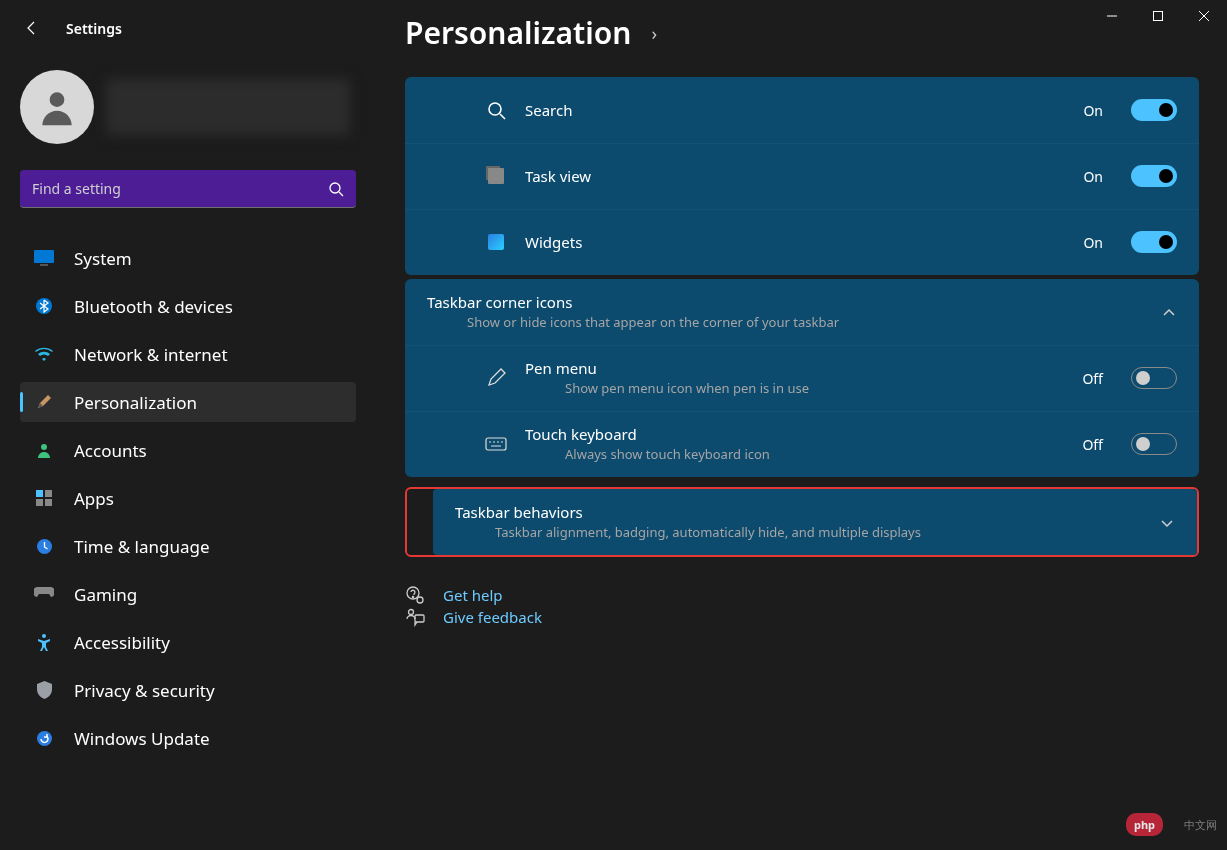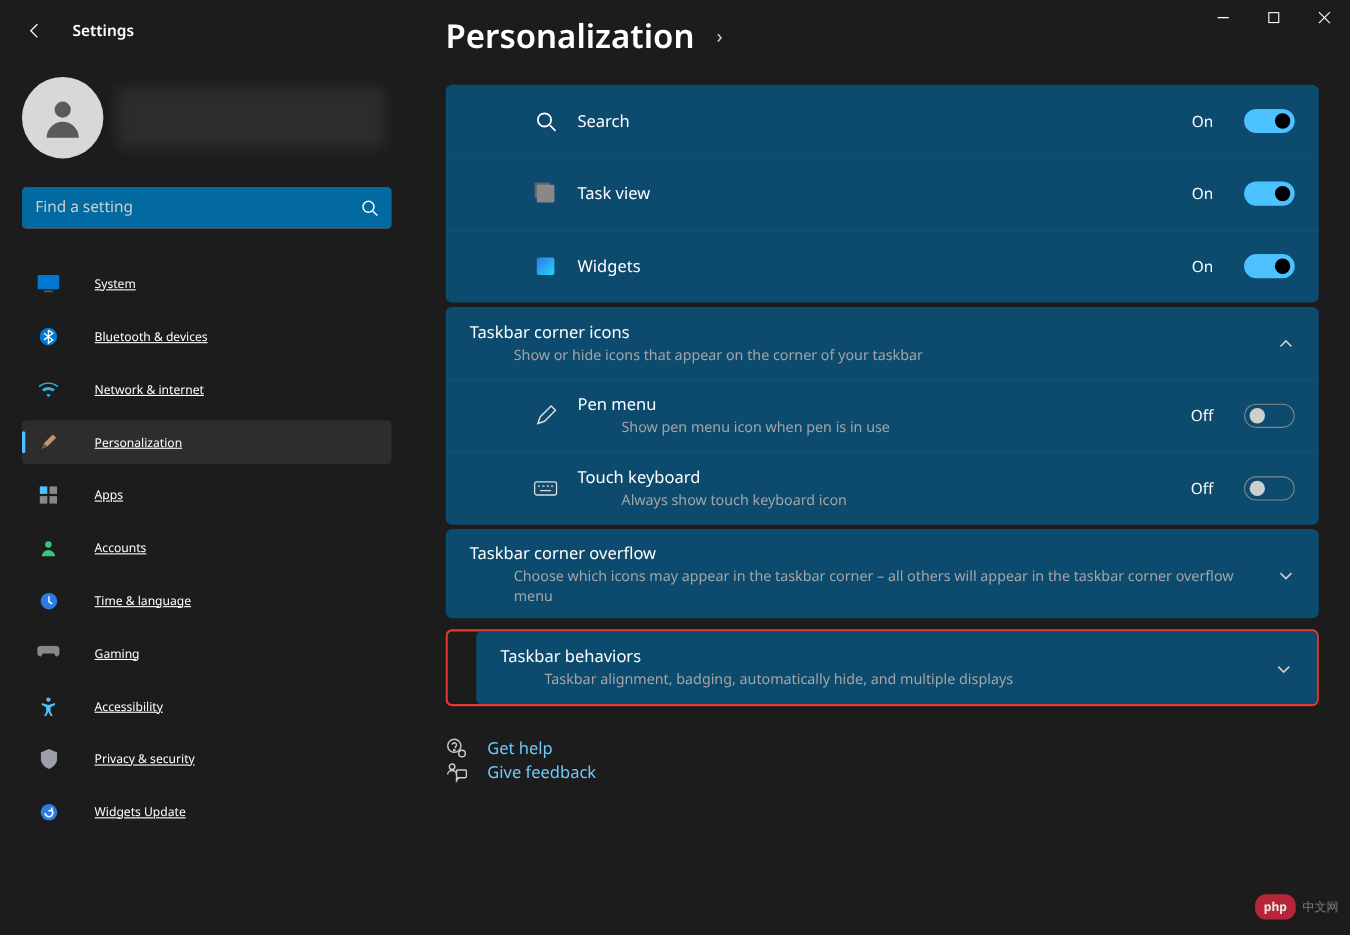--- a/index.html
+++ b/index.html
@@ -16,26 +16,26 @@
   .app-title { font-size: 14px; font-weight: 600; }
 
   
   .sidebar { position: absolute; left: 0; top: 60px; width: 370px; padding: 10px 14px 0 20px; }
   .profile { display: flex; align-items: center; gap: 12px; margin-bottom: 26px; }
   .avatar { width: 74px; height: 74px; border-radius: 50%; background: #d8d8d8; display:flex; align-items:center; justify-content:center;}
   .avatar svg { width: 44px; height:44px; fill:#5a5a5a;}
   .profile-blur { flex:1; height: 56px; background:#2c2c2c; filter: blur(6px); border-radius:4px; margin-right:6px;}
 
   .search { position: relative; margin-bottom: 26px; }
-  .search input { width: 100%; height: 38px; background: #0369a1; border: none; border-bottom: 1px solid #707070; border-radius: 4px; color: #fff; padding: 0 40px 0 12px; font-size: 14px; outline: none; }
+  .search input { width: 100%; height: 38px; background: #4c1d95; border: none; border-bottom: 1px solid #707070; border-radius: 4px; color: #fff; padding: 0 40px 0 12px; font-size: 14px; outline: none; }
   .search input::placeholder { color: #cfcfcf; }
   .search-icon { position: absolute; right: 12px; top: 50%; transform: translateY(-50%); width:16px; height:16px;}
 
   .nav { display:flex; flex-direction:column; gap:0;}
-  .nav-item { display:flex; align-items:center; gap:32px; height:40px; padding:0 14px; margin:4px 0; border-radius:4px; font-size:11px; position:relative;text-decoration:underline;}
+  .nav-item { display:flex; align-items:center; gap:20px; height:40px; padding:0 14px; margin:4px 0; border-radius:4px; font-size:17px; position:relative;}
   .nav-item.active { background:#2d2d2d; }
   .nav-item.active::before { content:""; position:absolute; left:0; top:10px; bottom:10px; width:3px; background:#4cc2ff; border-radius:2px;}
   .nav-icon { width:20px; height:20px; display:flex; align-items:center; justify-content:center; font-size:16px;}
 
   
   .main { position: absolute; left: 405px; top: 12px; right: 28px; bottom: 0; overflow-y:auto; }
   .breadcrumb { display:flex; align-items:center; gap:20px; font-size:30px; font-weight:600; margin-bottom:24px; letter-spacing:0;}
   .breadcrumb-sep { font-size:18px; color:#ccc; font-weight:400;}
 
   .card-group { background:#0c4a6e; border-radius:6px; margin-bottom:4px; overflow:hidden;}
@@ -65,21 +65,21 @@
   .highlight .card-group { margin:0; border-radius:4px;}
 
   .links { margin-top:28px; display:flex; flex-direction:column; gap:2px; padding-bottom:20px;}
   .link-row { display:flex; align-items:center; gap:18px; font-size:15px;}
   .link-row .lbl { color:#6ecaff;}
   .link-icon { width:20px; height:20px; display:flex; align-items:center; justify-content:center; color:#ccc;}
   .ic-widgets { width:16px; height:16px; background:linear-gradient(135deg,#2a7de1,#2ad1ff); border-radius:2px;}
   .ic-taskview { width:16px; height:16px; background:#888; border-radius:1px; box-shadow: -3px -3px 0 -1px #666;}
 
   
-  .watermark { position:absolute; right:10px; bottom:14px; display:flex; align-items:center; gap:6px; opacity:0.9;}
+  .watermark { position:absolute; right:10px; bottom:14px; display:flex; align-items:center; gap:21px; opacity:0.9;}
   .wm-badge { background:#c7283c; color:#fff; font-size:11px; font-weight:700; padding:4px 8px; border-radius:10px;}
   .wm-text { font-size:11px; color:#888;}
 </style>
 </head>
 <body>
 
 <div class="titlebar">
   <div class="tb-btn">
       <svg viewBox="0 0 12 12">
         <line x1="1" y1="6" x2="11" y2="6"></line>
@@ -157,40 +157,40 @@
       <span class="nav-icon">
           <svg width="18" height="18" viewBox="0 0 18 18">
             <path d="M3 15l2-5 8-8 3 3-8 8-5 2z" fill="#c89664"></path>
             <path d="M3 15l2-5 3 3-5 2z" fill="#5a5a5a"></path>
           </svg>
         </span>
       <span>Personalization</span>
     </div>
     <div class="nav-item">
       <span class="nav-icon">
+          <svg width="16" height="16" viewBox="0 0 16 16" fill="#3cc47c">
+            <circle cx="8" cy="5" r="3"></circle>
+            <path d="M2 16c0-3.3 2.7-6 6-6s6 2.7 6 6z"></path>
+          </svg>
+        </span>
+      <span>Accounts</span>
+    </div>
+    <div class="nav-item">
+      <span class="nav-icon">
           <svg width="16" height="16" viewBox="0 0 16 16">
             <rect x="0" y="0" width="7" height="7" fill="#4cc2ff"></rect>
             <rect x="9" y="0" width="7" height="7" fill="#888"></rect>
             <rect x="0" y="9" width="7" height="7" fill="#888"></rect>
             <rect x="9" y="9" width="7" height="7" fill="#888"></rect>
           </svg>
         </span>
       <span>Apps</span>
     </div>
     <div class="nav-item">
       <span class="nav-icon">
-          <svg width="16" height="16" viewBox="0 0 16 16" fill="#3cc47c">
-            <circle cx="8" cy="5" r="3"></circle>
-            <path d="M2 16c0-3.3 2.7-6 6-6s6 2.7 6 6z"></path>
-          </svg>
-        </span>
-      <span>Accounts</span>
-    </div>
-    <div class="nav-item">
-      <span class="nav-icon">
           <svg width="17" height="17" viewBox="0 0 17 17">
             <circle cx="8.5" cy="8.5" r="7.5" fill="#2a7de1"></circle>
             <path d="M8.5 4v5l3 2" stroke="#fff" fill="none" stroke-width="1.3"></path>
           </svg>
         </span>
       <span>Time &amp; language</span>
     </div>
     <div class="nav-item">
       <span class="nav-icon">
           <svg width="20" height="14" viewBox="0 0 20 14" fill="#888">
@@ -217,21 +217,21 @@
       <span>Privacy &amp; security</span>
     </div>
     <div class="nav-item">
       <span class="nav-icon">
           <svg width="17" height="17" viewBox="0 0 17 17">
             <circle cx="8.5" cy="8.5" r="7.5" fill="#2a7de1"></circle>
             <path d="M5 9a3.5 3.5 0 106-2.5" stroke="#fff" fill="none" stroke-width="1.5"></path>
             <path d="M11 4v3h-3" stroke="#fff" fill="none" stroke-width="1.5"></path>
           </svg>
         </span>
-      <span>Widgets Update</span>
+      <span>Windows Update</span>
     </div>
   </div>
 </div>
 
 <div class="main">
   <div class="breadcrumb">
     <span>Personalization</span>
     <span class="breadcrumb-sep">›</span>
   </div>
 
@@ -327,31 +327,20 @@
       </div>
       <div class="toggle-wrap">
         <span class="toggle-label">Off</span>
         <div class="toggle off">
             <div class="knob"></div>
           </div>
       </div>
     </div>
   </div>
 
-  <div class="card-group standalone">
-    <div class="row">
-      <div class="row-text">
-        <div class="row-title">Taskbar corner overflow</div>
-        <div class="row-sub">Choose which icons may appear in the taskbar corner – all others will appear in the taskbar corner overflow menu</div>
-      </div>
-      <div class="chevron"><svg viewBox="0 0 16 16">
-            <path d="M3 6l5 5 5-5"></path>
-          </svg></div>
-    </div>
-  </div>
 
   <div class="highlight">
     <div class="card-group">
       <div class="row">
         <div class="row-text">
           <div class="row-title">Taskbar behaviors</div>
           <div class="row-sub">Taskbar alignment, badging, automatically hide, and multiple displays</div>
         </div>
         <div class="chevron"><svg viewBox="0 0 16 16">
               <path d="M3 6l5 5 5-5"></path>

